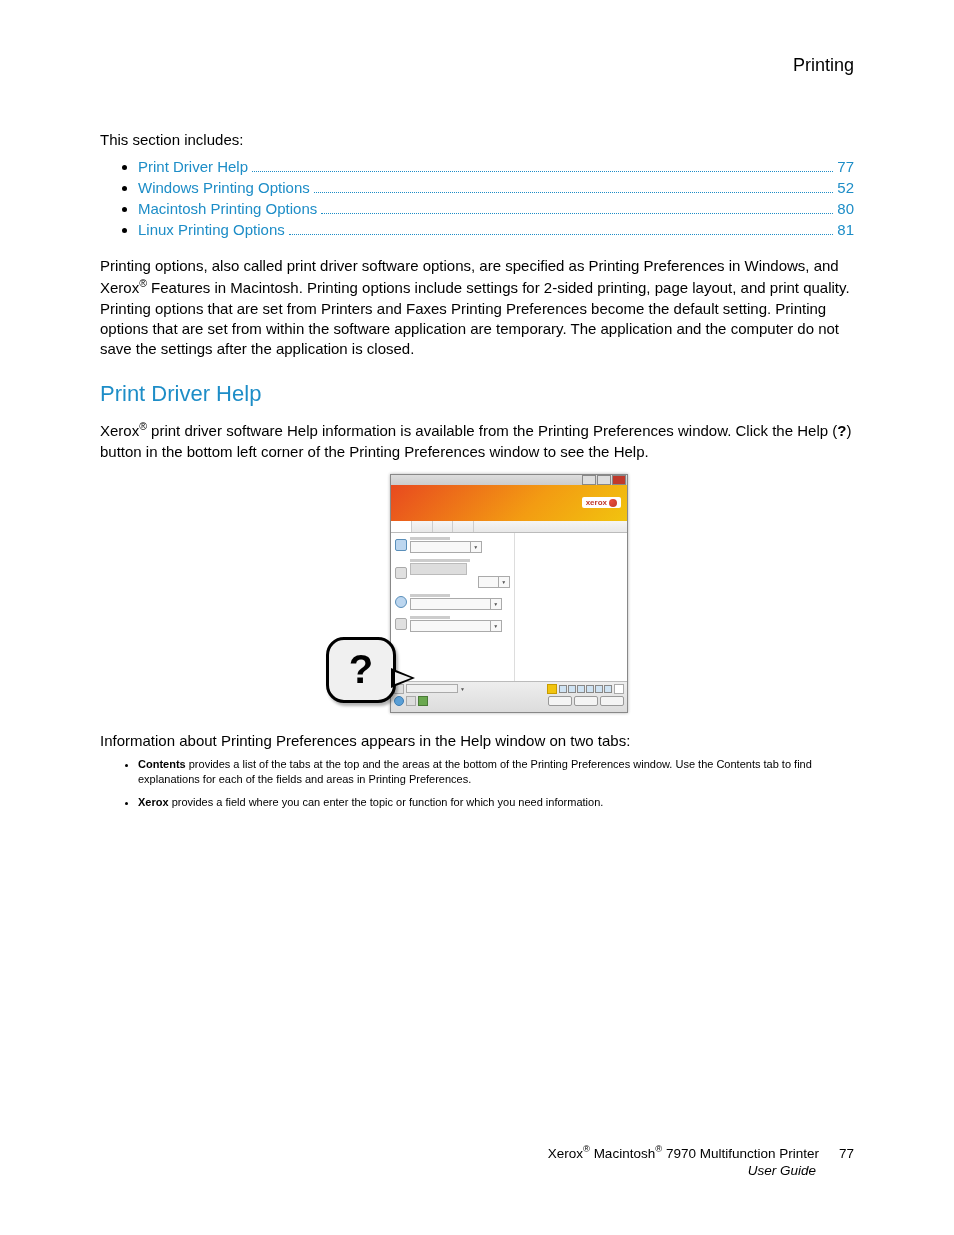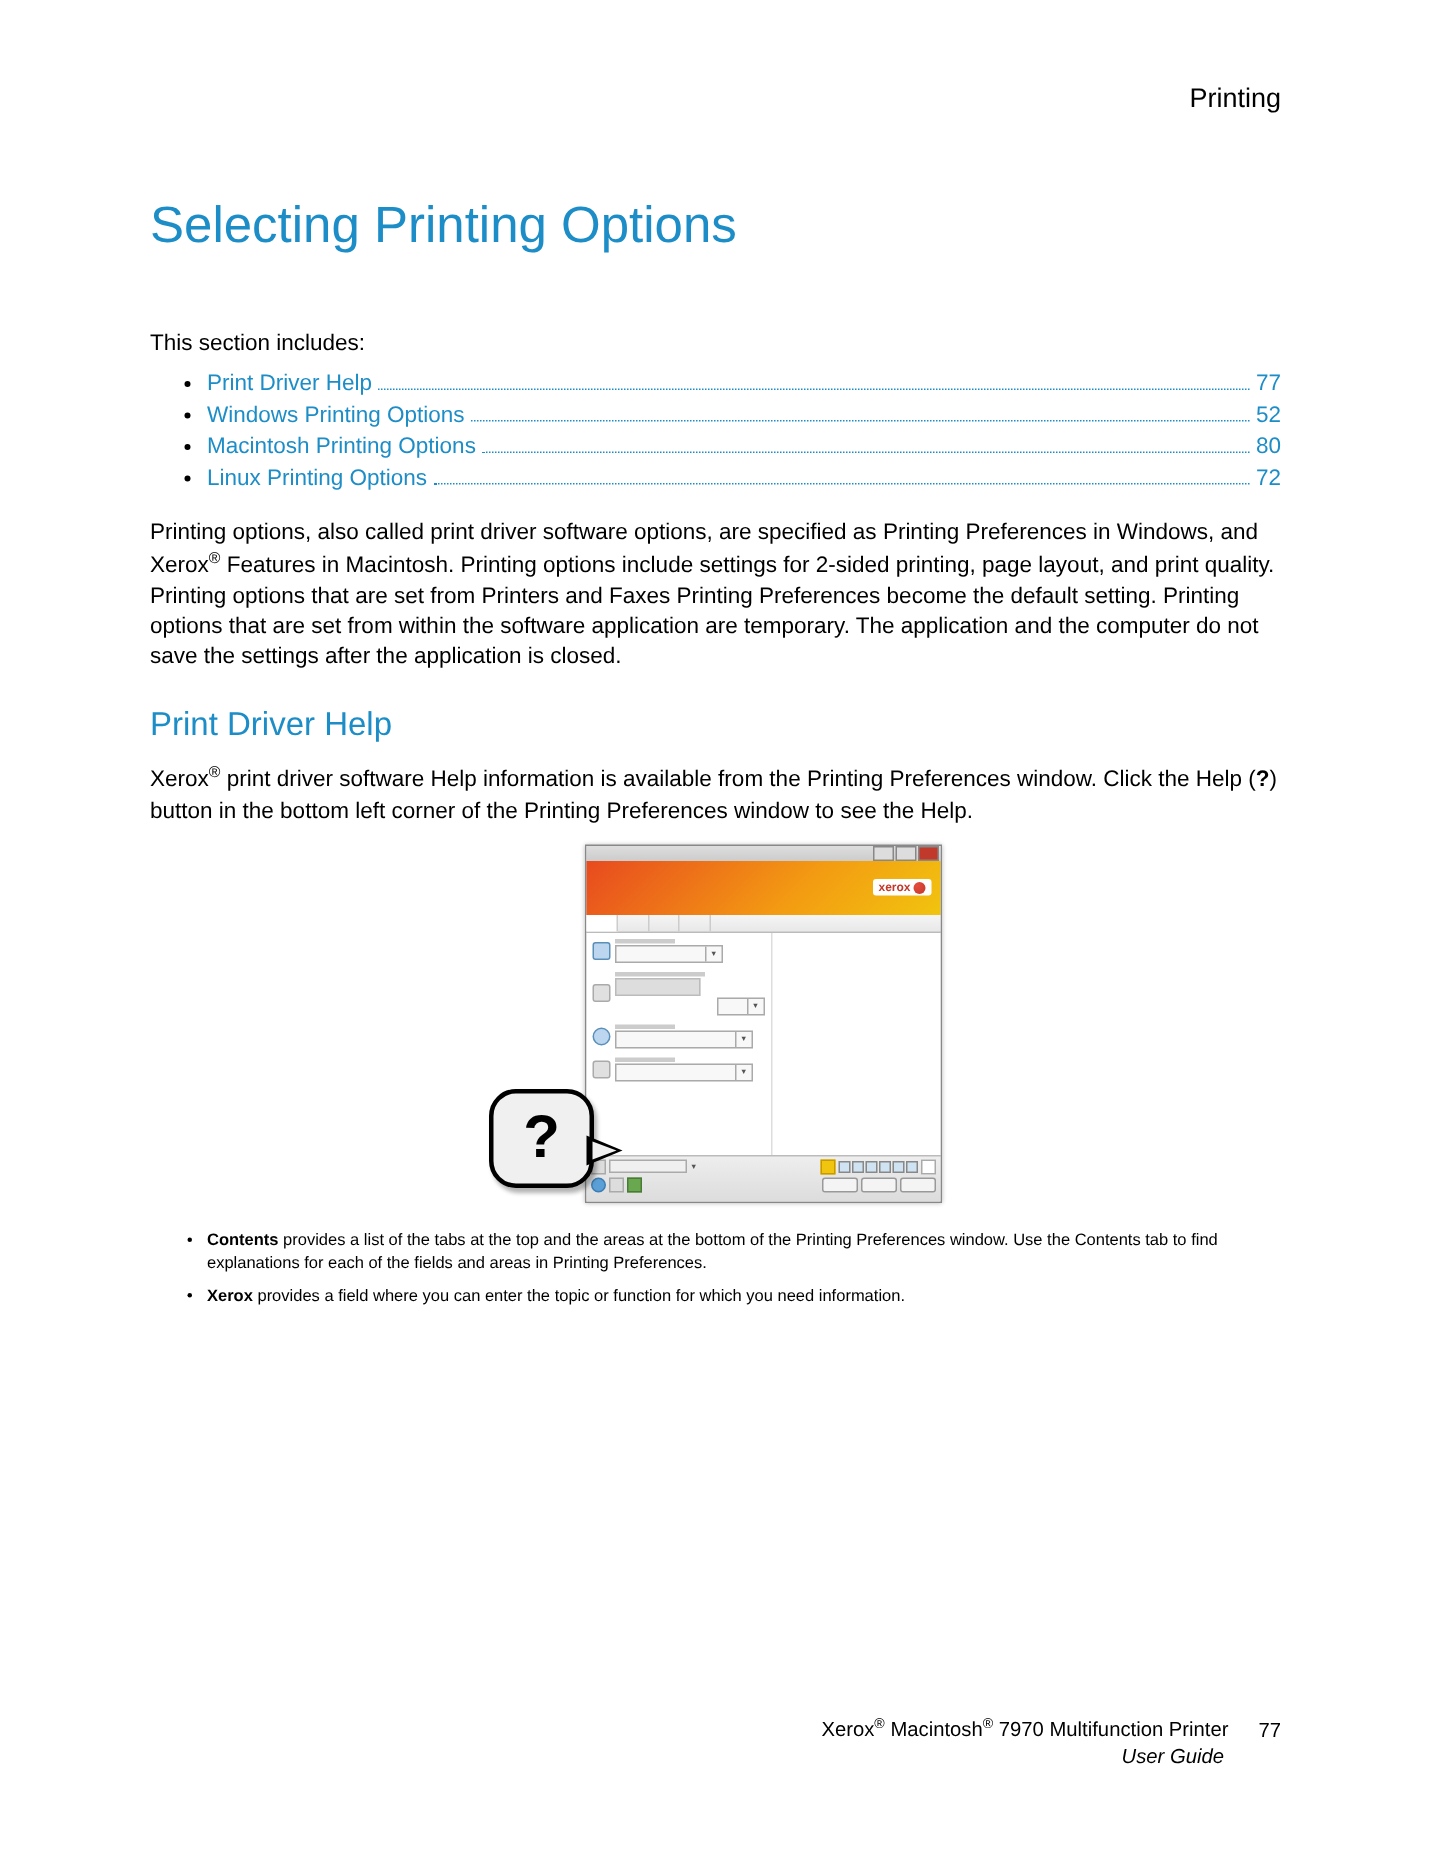--- a/index.html
+++ b/index.html
@@ -253,21 +253,20 @@
   }
   b { font-weight: 600; }
 </style>
 </head>
 <body>
 
 <div class="page">
 
   <div class="running-head">Printing</div>
 
-  <h1 class="title">Selecting Printing Options</h1>
 
   <div class="intro-line">This section includes:</div>
 
   <ul class="toc">
     <li>
       <div class="toc-row">
         <span class="toc-label">Print Driver Help</span>
         <span class="leader"></span>
         <span class="toc-page">77</span>
       </div>
@@ -283,21 +282,21 @@
       <div class="toc-row">
         <span class="toc-label">Macintosh Printing Options</span>
         <span class="leader"></span>
         <span class="toc-page">80</span>
       </div>
     </li>
     <li>
       <div class="toc-row">
         <span class="toc-label">Linux Printing Options</span>
         <span class="leader"></span>
-        <span class="toc-page">72</span>
+        <span class="toc-page">81</span>
       </div>
     </li>
   </ul>
 
   <p class="body">
     <span>Printing options, also called print driver software options, are specified as Printing Preferences in Windows, and Xerox</span><sup>®</sup><span> Features in Macintosh. Printing options include settings for 2-sided printing, page layout, and print quality. Printing options that are set from Printers and Faxes Printing Preferences become the default setting. Printing options that are set from within the software application are temporary. The application and the computer do not save the settings after the application is closed.</span>
   </p>
 
   <h2 class="subhead">Print Driver Help</h2>
 
@@ -399,20 +398,21 @@
           <div class="sb-left">
             <div class="sb-btn"></div>
             <div class="sb-btn"></div>
             <div class="sb-btn"></div>
           </div>
         </div>
       </div>
     </div>
   </div>
 
+  <p class="body" style="margin:6px 0 6px 0">Information about Printing Preferences appears in the Help window on two tabs:</p>
 
   <ul class="bullets">
     <li>
       <b>Contents</b><span> provides a list of the tabs at the top and the areas at the bottom of the Printing Preferences window. Use the Contents tab to find explanations for each of the fields and areas in Printing Preferences.</span>
     </li>
     <li>
       <b>Xerox</b><span> provides a field where you can enter the topic or function for which you need information.</span>
     </li>
   </ul>
 

